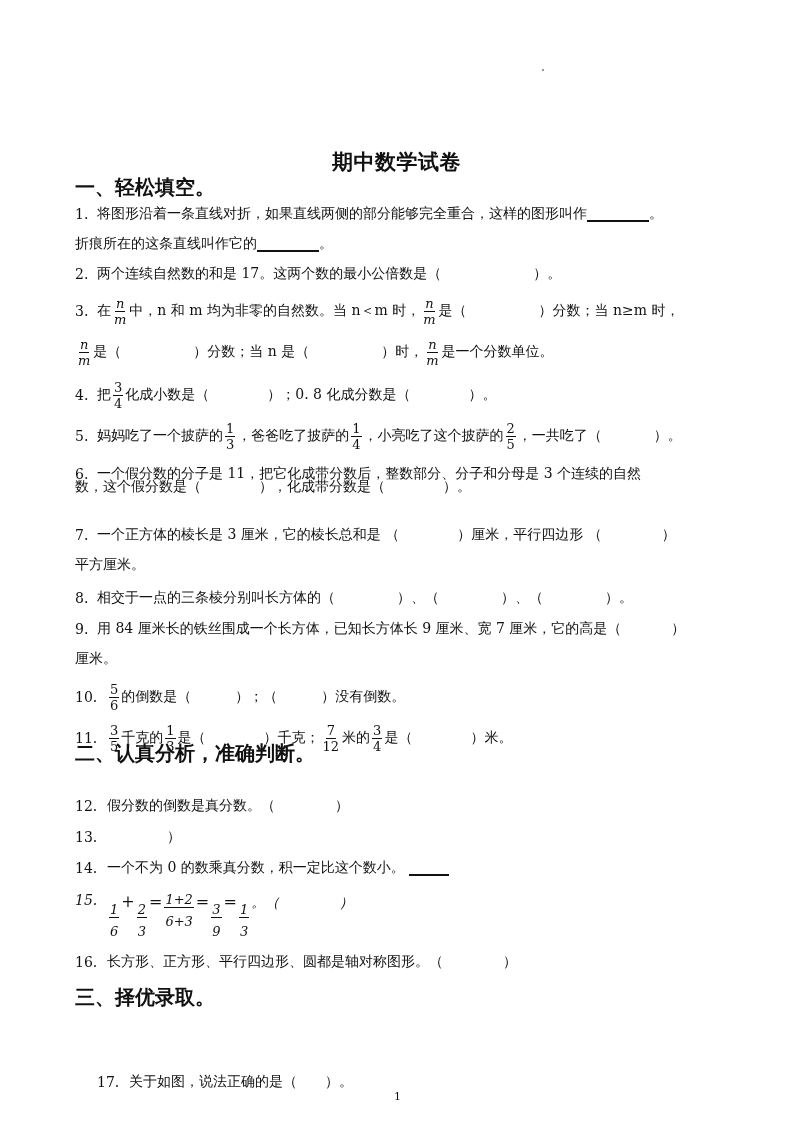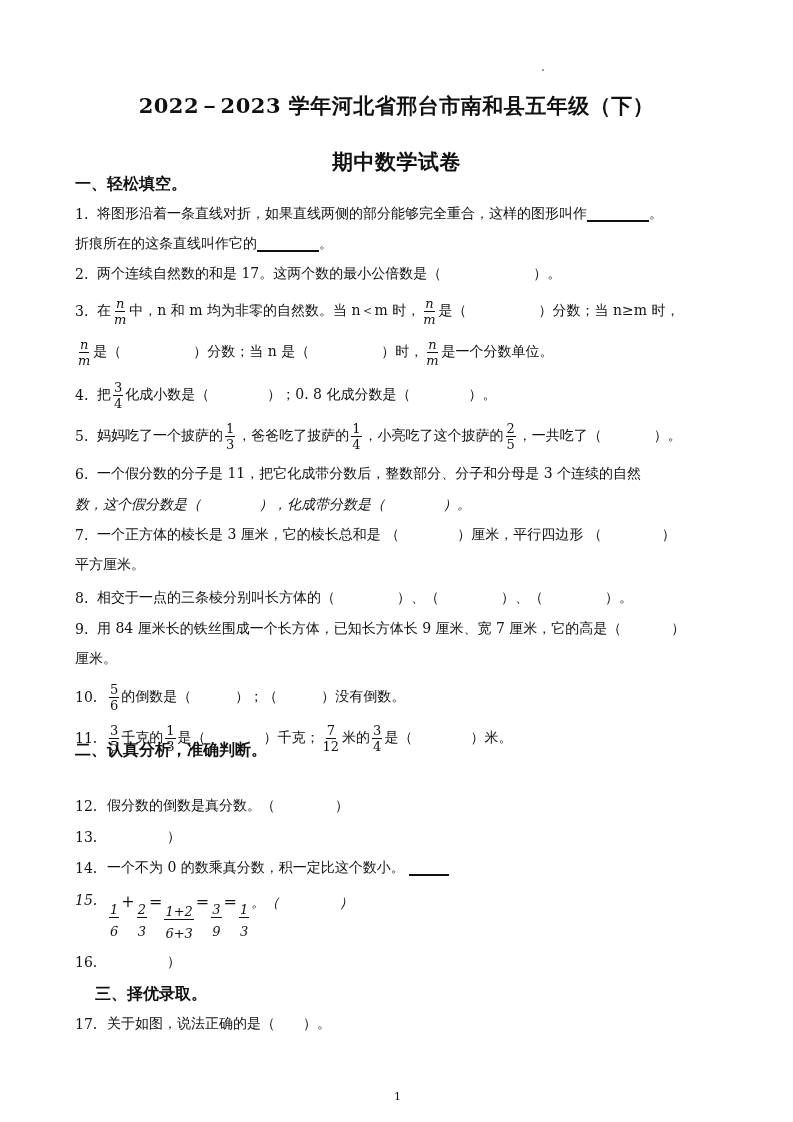--- a/index.html
+++ b/index.html
@@ -4,42 +4,41 @@
 <style>
   html, body { margin: 0; padding: 0; background: #ffffff; }
   body { width: 793px; height: 1122px; position: relative; overflow: hidden;
          font-family: "DejaVu Serif", "Liberation Serif", serif; color: #111; }
   .page { position: absolute; left: 0; top: 0; width: 793px; height: 1122px; }
   .dot { position: absolute; left: 542px; top: 69px; width: 2px; height: 2px; background: #999; }
   .title { position: absolute; left: 0; width: 793px; text-align: center;
            font-weight: bold; font-size: 21px; letter-spacing: 0.5px; }
   .t1 { top: 92px; }
   .t2 { top: 148px; }
-  .section { position: absolute; left: 75px; font-weight: bold; font-size: 16px;
+  .section { position: absolute; left: 75px; font-weight: bold; font-size: 20px;
              font-family: Liberation Serif, serif; }
   .line { position: absolute; left: 75px; font-size: 14px; white-space: nowrap;
           display: flex; align-items: center; height: 22px; }
   .num { display: inline-block; min-width: 22px; }
   .num2 { display: inline-block; min-width: 32px; }
   .frac { display: inline-flex; flex-direction: column; align-items: center;
           vertical-align: middle; font-size: 13px; line-height: 15px; margin: 0 2px; }
   .frac .n { border-bottom: 1px solid #111; padding: 0 1px; }
   .frac .d { padding: 0 1px; }
   .frac.it { font-style: italic; }
   .blank { display: inline-block; border-bottom: 2px solid #111; height: 14px; vertical-align: bottom; }
   .sp { display: inline-block; }
   .pagenum { position: absolute; left: 394px; top: 1090px; font-size: 11px; }
 </style>
 </head>
 <body>
 
 <div class="page">
   <div class="dot"></div>
 
-  <div class="title t1">2022－2023 学年河北省邢台市南和县五年级（下）</div>
   <div class="title t2">期中数学试卷</div>
 
   <div class="section" style="top:174px;">一、轻松填空。</div>
 
   <div class="line" style="top:203px;">
     <span class="num">1.</span>
     <span>将图形沿着一条直线对折，如果直线两侧的部分能够完全重合，这样的图形叫作</span>
     <span class="blank" style="width:62px;"></span>
     <span>。</span>
   </div>
@@ -122,21 +121,21 @@
       </span>
     <span>，一共吃了（</span>
     <span class="sp" style="width:52px;"></span>
     <span>）。</span>
   </div>
 
   <div class="line" style="top:463px;">
     <span class="num">6.</span>
     <span>一个假分数的分子是 11，把它化成带分数后，整数部分、分子和分母是 3 个连续的自然</span>
   </div>
-  <div class="line" style="top:494px;font-style:italic;">
+  <div class="line" style="top:476px;">
     <span>数，这个假分数是（</span>
     <span class="sp" style="width:58px;"></span>
     <span>），化成带分数是（</span>
     <span class="sp" style="width:58px;"></span>
     <span>）。</span>
   </div>
 
   <div class="line" style="top:524px;">
     <span class="num">7.</span>
     <span>一个正方体的棱长是 3 厘米，它的棱长总和是 （</span>
@@ -237,48 +236,49 @@
     <span class="frac" style="margin-top:10px;">
         <span class="n">1</span>
         <span class="d" style="padding-top:6px;">6</span>
       </span>
     <span style="font-size:16px;">+</span>
     <span class="frac" style="margin-top:10px;">
         <span class="n">2</span>
         <span class="d" style="padding-top:6px;">3</span>
       </span>
     <span style="font-size:16px;">=</span>
-    <span class="frac" style="margin-top:12px;">
+    <span class="frac" style="margin-top:0;">
         <span class="n">1+2</span>
         <span class="d" style="padding-top:6px;">6+3</span>
       </span>
     <span style="font-size:16px;">=</span>
     <span class="frac" style="margin-top:10px;">
         <span class="n">3</span>
         <span class="d" style="padding-top:6px;">9</span>
       </span>
     <span style="font-size:16px;">=</span>
     <span class="frac" style="margin-top:10px;">
         <span class="n">1</span>
         <span class="d" style="padding-top:6px;">3</span>
       </span>
     <span style="margin-top:2px;">。（</span>
     <span class="sp" style="width:60px;"></span>
     <span style="margin-top:2px;">）</span>
   </div>
 
   <div class="line" style="top:951px;">
     <span class="num2">16.</span>
-    <span class="sp" style="width:60px;"></span>
-    <span>）</span>
-  </div>
-
-  <div class="section" style="top:984px;margin-left:20px;">三、择优录取。</div>
-
-  <div class="line" style="top:1013px;">
+    <span>长方形、正方形、平行四边形、圆都是轴对称图形。（</span>
+    <span class="sp" style="width:60px;"></span>
+    <span>）</span>
+  </div>
+
+  <div class="section" style="top:984px;">三、择优录取。</div>
+
+  <div class="line" style="top:1071px;margin-left:22px;">
     <span class="num2">17.</span>
     <span>关于如图，说法正确的是（</span>
     <span class="sp" style="width:28px;"></span>
     <span>）。</span>
   </div>
 
   <div class="pagenum">1</div>
 </div>
 
 </body></html>

